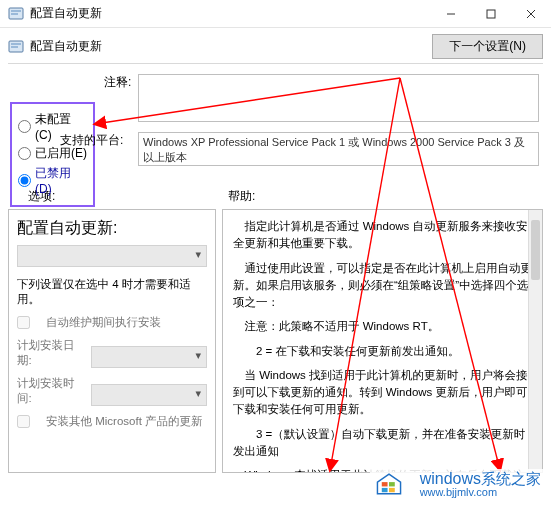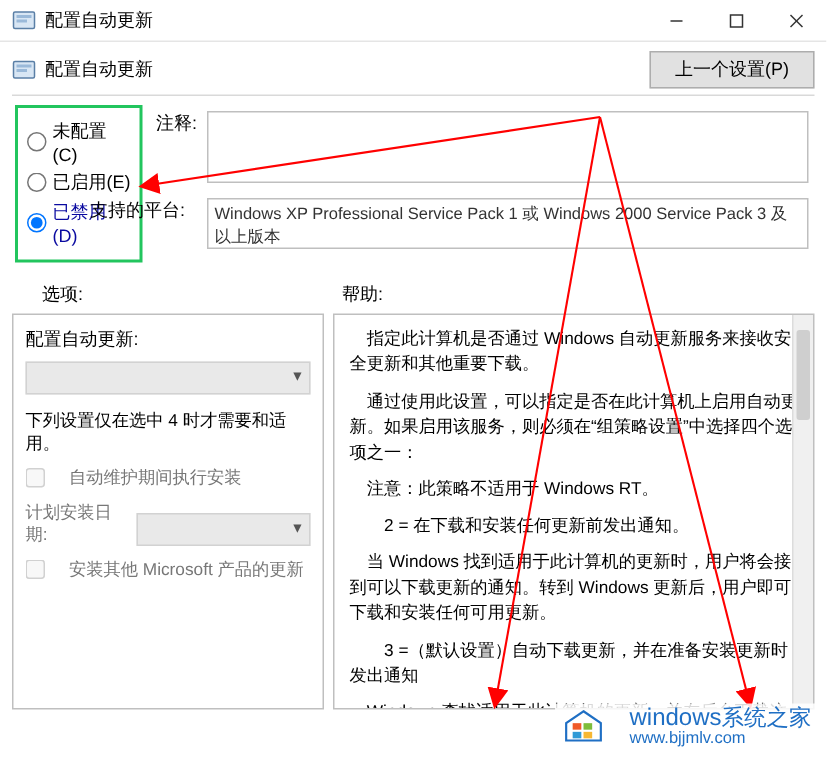--- a/index.html
+++ b/index.html
@@ -45,23 +45,24 @@
     font-size: 12px;
     cursor: pointer;
   }
   hr.sep { border: none; border-top: 1px solid #d9d9d9; margin: 0 8px; }
   
   .settings-area {
     position: relative;
     padding: 6px 10px 6px 10px;
   }
   .radio-box {
-    border: 2px solid #22c55e; 
+    border: 2px solid #8b5cf6; 
     padding: 4px 6px 6px 6px;
     width: 85px;
+    margin-top: 32px;
   }
   .radio-row { display: flex; align-items: center; gap: 4px; margin: 3px 0; font-size: 12px;}
   input[type=radio] { margin: 0; }
   .emph { color: #0a0aa0; }
   .comment-row {
     position: absolute;
     left: 102px;
     top: 10px;
     right: 12px;
   }
@@ -103,21 +104,21 @@
     border: 1px solid #bfbfbf;
     height: 264px;
     overflow: hidden;
     position: relative;
     background: #fff;
   }
   .panel-left { width: 208px; padding: 8px 8px; }
   .panel-right { flex: 1; padding: 8px 10px; font-size: 11.5px; line-height: 1.5; }
   .panel-right .scrollbar { position: absolute; right: 0; top: 0; bottom: 0; width: 14px; background: #f0f0f0; border-left: 1px solid #dcdcdc; }
   .panel-right .scrollbar::before { content:""; position:absolute; top:10px; left:2px; right:2px; height:60px; background:#cfcfcf; border-radius:2px;}
-  .panel-left .sub { font-size: 12px; margin-bottom: 6px; }
+  .panel-left .sub { font-size: 16px; margin-bottom: 6px; }
   .panel-left .dd { width: 100%; height: 22px; border:1px solid #bfbfbf; background:#e1e1e1; appearance:none; padding:0 4px; color:#555;}
   .panel-left .ddwrap { position:relative; margin-bottom:10px;}
   .panel-left .ddwrap::after { content:"▾"; position:absolute; right:6px; top:3px; color:#555; font-size:11px; pointer-events:none;}
   .panel-left .note { font-size: 11.5px; margin-bottom: 8px; }
   .panel-left .chk-row { display: flex; align-items: center; gap: 16px; margin-bottom: 8px; font-size:11.5px; color:#777;}
   .panel-left .sched-row { display:flex; align-items:flex-end; gap:4px; margin-bottom:8px;}
   .panel-left .sched-row span { width:70px; color:#777; font-size:11.5px;}
   .panel-left .sched-row .dd { flex:1;}
   
   .anno-svg { position:absolute; left:0; top:0; pointer-events:none; }
@@ -179,21 +180,21 @@
     <span class="icon-policy">
       <svg viewBox="0 0 16 16">
           <rect x="1" y="2" width="14" height="11" rx="1" fill="#d8e6f4" stroke="#5a7fa6"></rect>
           <rect x="3" y="4" width="10" height="2" fill="#9ab9d9"></rect>
           <rect x="3" y="7" width="7" height="2" fill="#9ab9d9"></rect>
         </svg>
     </span>
     <span>配置自动更新</span>
   </div>
   <div class="toolbar-buttons">
-    <button class="btn">上一个设置(P)</button>
+    <button class="btn">下一个设置(N)</button>
   </div>
 </div>
 <hr class="sep">
 
 <div class="settings-area" style="height:110px;">
   <div class="radio-box">
     <label class="radio-row">
       <input type="radio" name="state" style="">
         <span>未配置(C)</span>
     </label>
@@ -229,20 +230,24 @@
     <div class="ddwrap"><select class="dd" disabled=""><option></option></select></div>
     <div class="note">下列设置仅在选中 4 时才需要和适用。</div>
     <label class="chk-row">
         <input type="checkbox" disabled="" style="">
         <span>自动维护期间执行安装</span>
       </label>
     <div class="sched-row">
       <span>计划安装日期:</span>
       <div class="ddwrap" style="flex:1;margin-bottom:0;"><select class="dd" disabled=""><option></option></select></div>
     </div>
+    <div class="sched-row">
+      <span>计划安装时间:</span>
+      <div class="ddwrap" style="flex:1;margin-bottom:0;"><select class="dd" disabled=""><option></option></select></div>
+    </div>
     <label class="chk-row">
         <input type="checkbox" disabled="" style="">
         <span>安装其他 Microsoft 产品的更新</span>
       </label>
   </div>
 
   <div class="panel-right">
     <div class="scrollbar"></div>
     <p class="help-p first">指定此计算机是否通过 Windows 自动更新服务来接收安全更新和其他重要下载。</p>
     <p class="help-p">通过使用此设置，可以指定是否在此计算机上启用自动更新。如果启用该服务，则必须在“组策略设置”中选择四个选项之一：</p>

